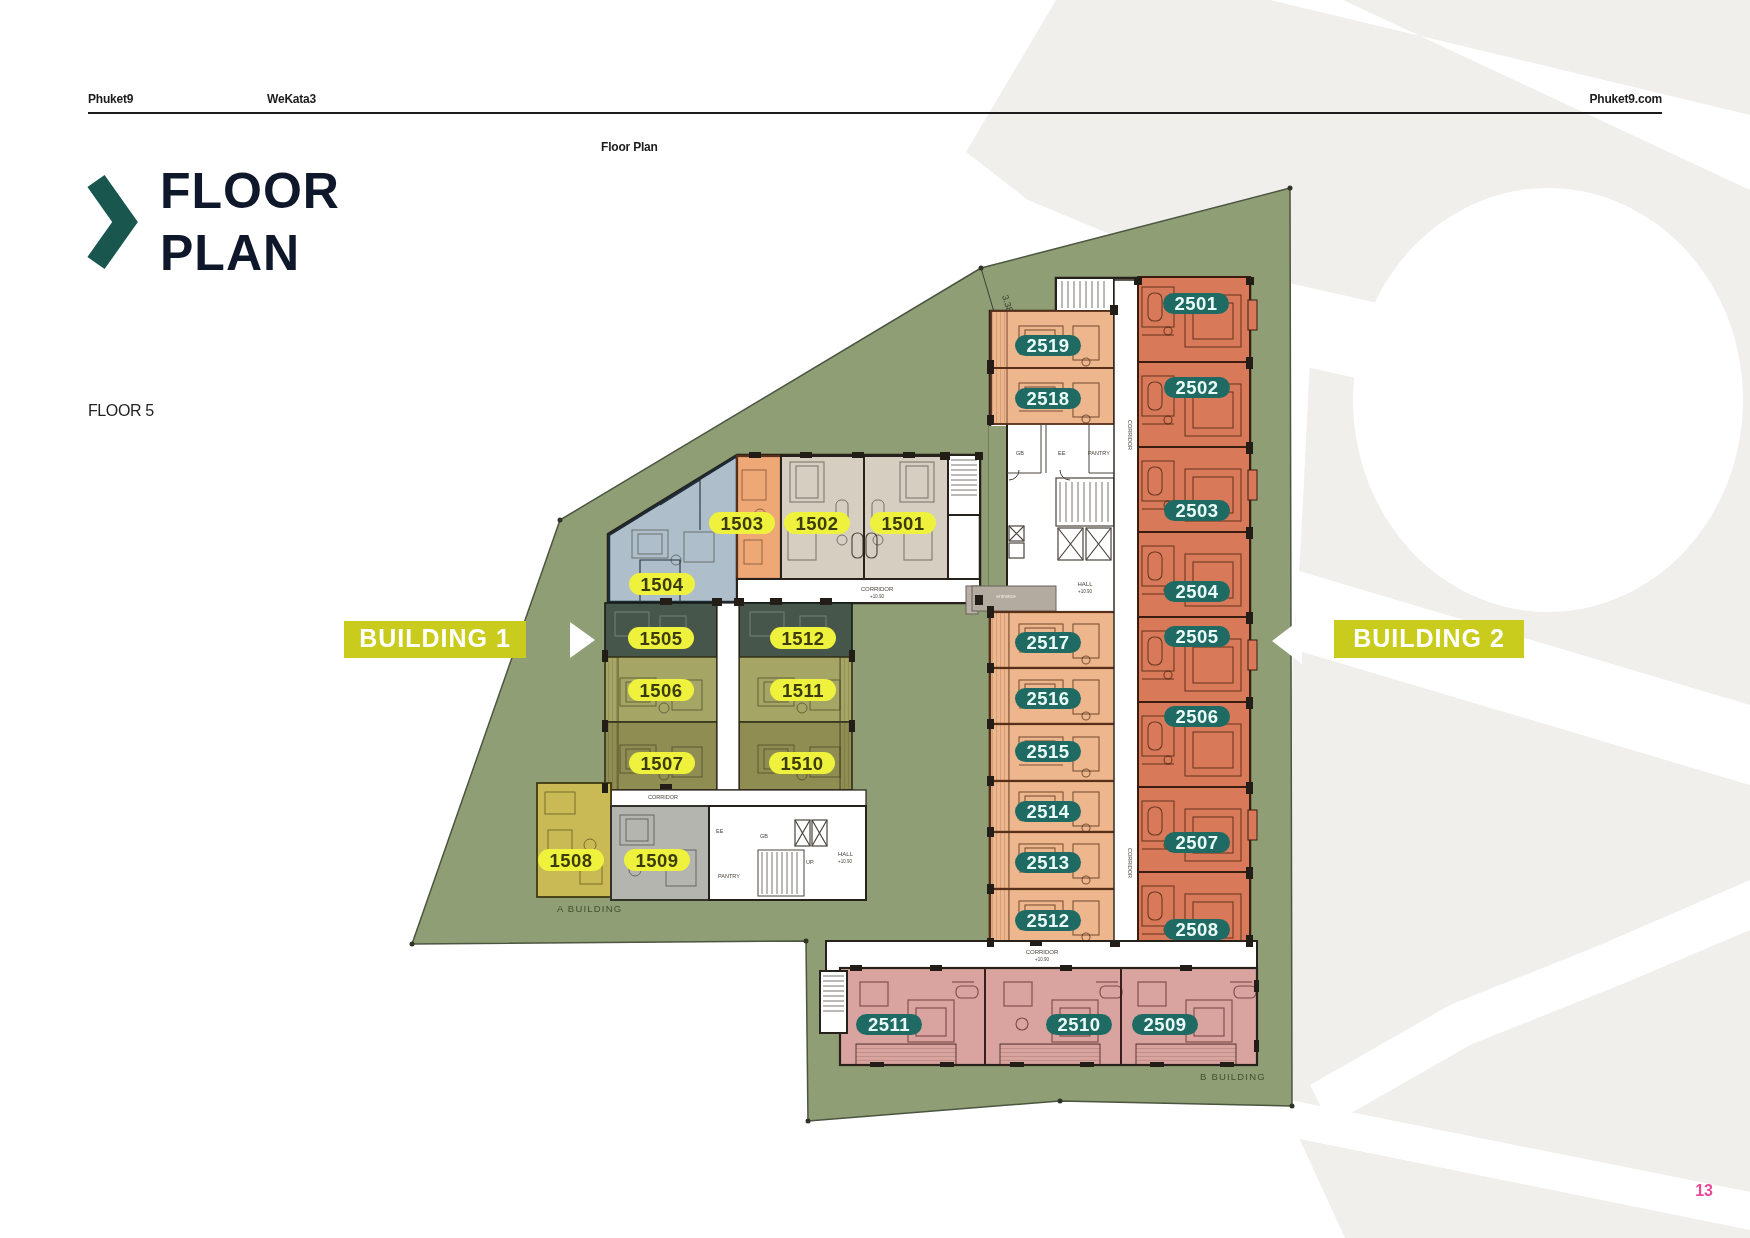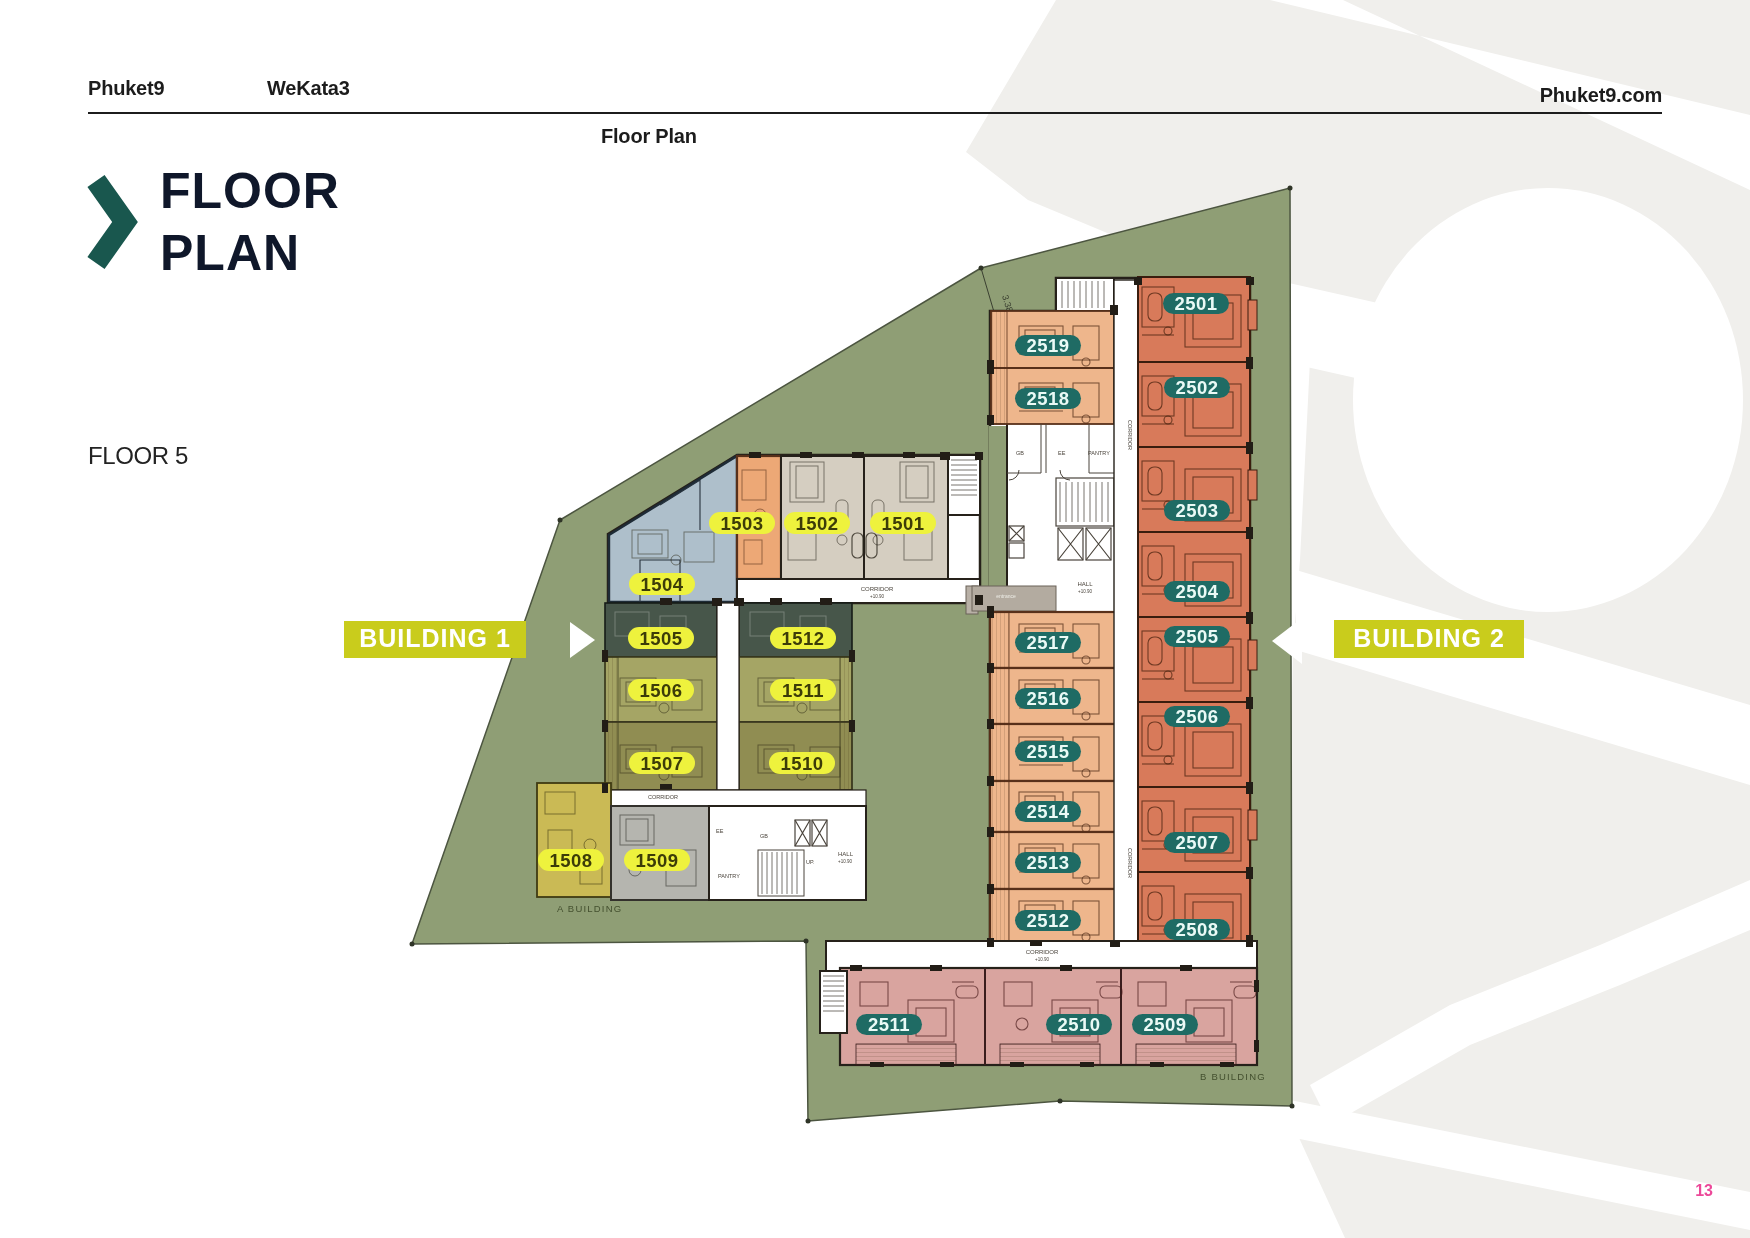--- a/index.html
+++ b/index.html
@@ -1,19 +1,19 @@
 <!DOCTYPE html>
 <html><head>
 <meta charset="utf-8">
 <style>
   html,body{margin:0;padding:0;background:#ffffff;}
   body{width:1750px;height:1238px;position:relative;overflow:hidden;font-family:"Liberation Sans",sans-serif;}
-  .hdr{position:absolute;top:77px;font-size:20px;font-weight:bold;color:#1c1c1c;letter-spacing:-.2px;}
+  .hdr{position:absolute;top:92px;font-size:12px;font-weight:bold;color:#1c1c1c;letter-spacing:-.2px;}
   #title{position:absolute;left:160px;top:160px;color:#0f172a;font-size:50px;font-weight:bold;line-height:62px;letter-spacing:1px;}
-  #floor5{position:absolute;left:88px;top:402px;font-size:24px;color:#232323;letter-spacing:-.4px;margin-top:40px;}
+  #floor5{position:absolute;left:88px;top:402px;font-size:16px;color:#232323;letter-spacing:-.4px;}
   #pageno{position:absolute;right:37px;top:1182px;font-size:16px;font-weight:bold;color:#ec4899;}
   svg{position:absolute;left:0;top:0;}
   text{font-family:"Liberation Sans",sans-serif;}
 </style>
 </head>
 <body>
 
 <svg width="1750" height="1238" viewBox="0 0 1750 1238">
   <defs>
     <pattern id="hv" width="4" height="4" patternUnits="userSpaceOnUse">
@@ -631,21 +631,21 @@
       </g>
   </g>
 </svg>
 
 <div class="hdr" style="left:88px;">Phuket9</div>
 
 <div class="hdr" style="left:257px;margin-left:10px;">WeKata3</div>
 
 <div class="hdr" style="left:601px;margin-top:48px;">Floor Plan</div>
 
-<div class="hdr" style="right:88px;margin-top:7px;">Phuket9.com</div>
+<div class="hdr" style="right:88px;">Phuket9.com</div>
 
 <div style="position:absolute;left:88px;top:112px;width:1574px;height:2px;background:#1c1c1c;"></div>
 
 <svg width="80" height="120" viewBox="0 0 80 120" style="left:80px;top:163px;">
   <polyline points="16,18 45,59 16,100" fill="none" stroke="#19574e" stroke-width="21" stroke-linejoin="miter"></polyline>
 </svg>
 
 <div id="title">FLOOR<br>PLAN</div>
 
 <div id="floor5">FLOOR 5</div>

